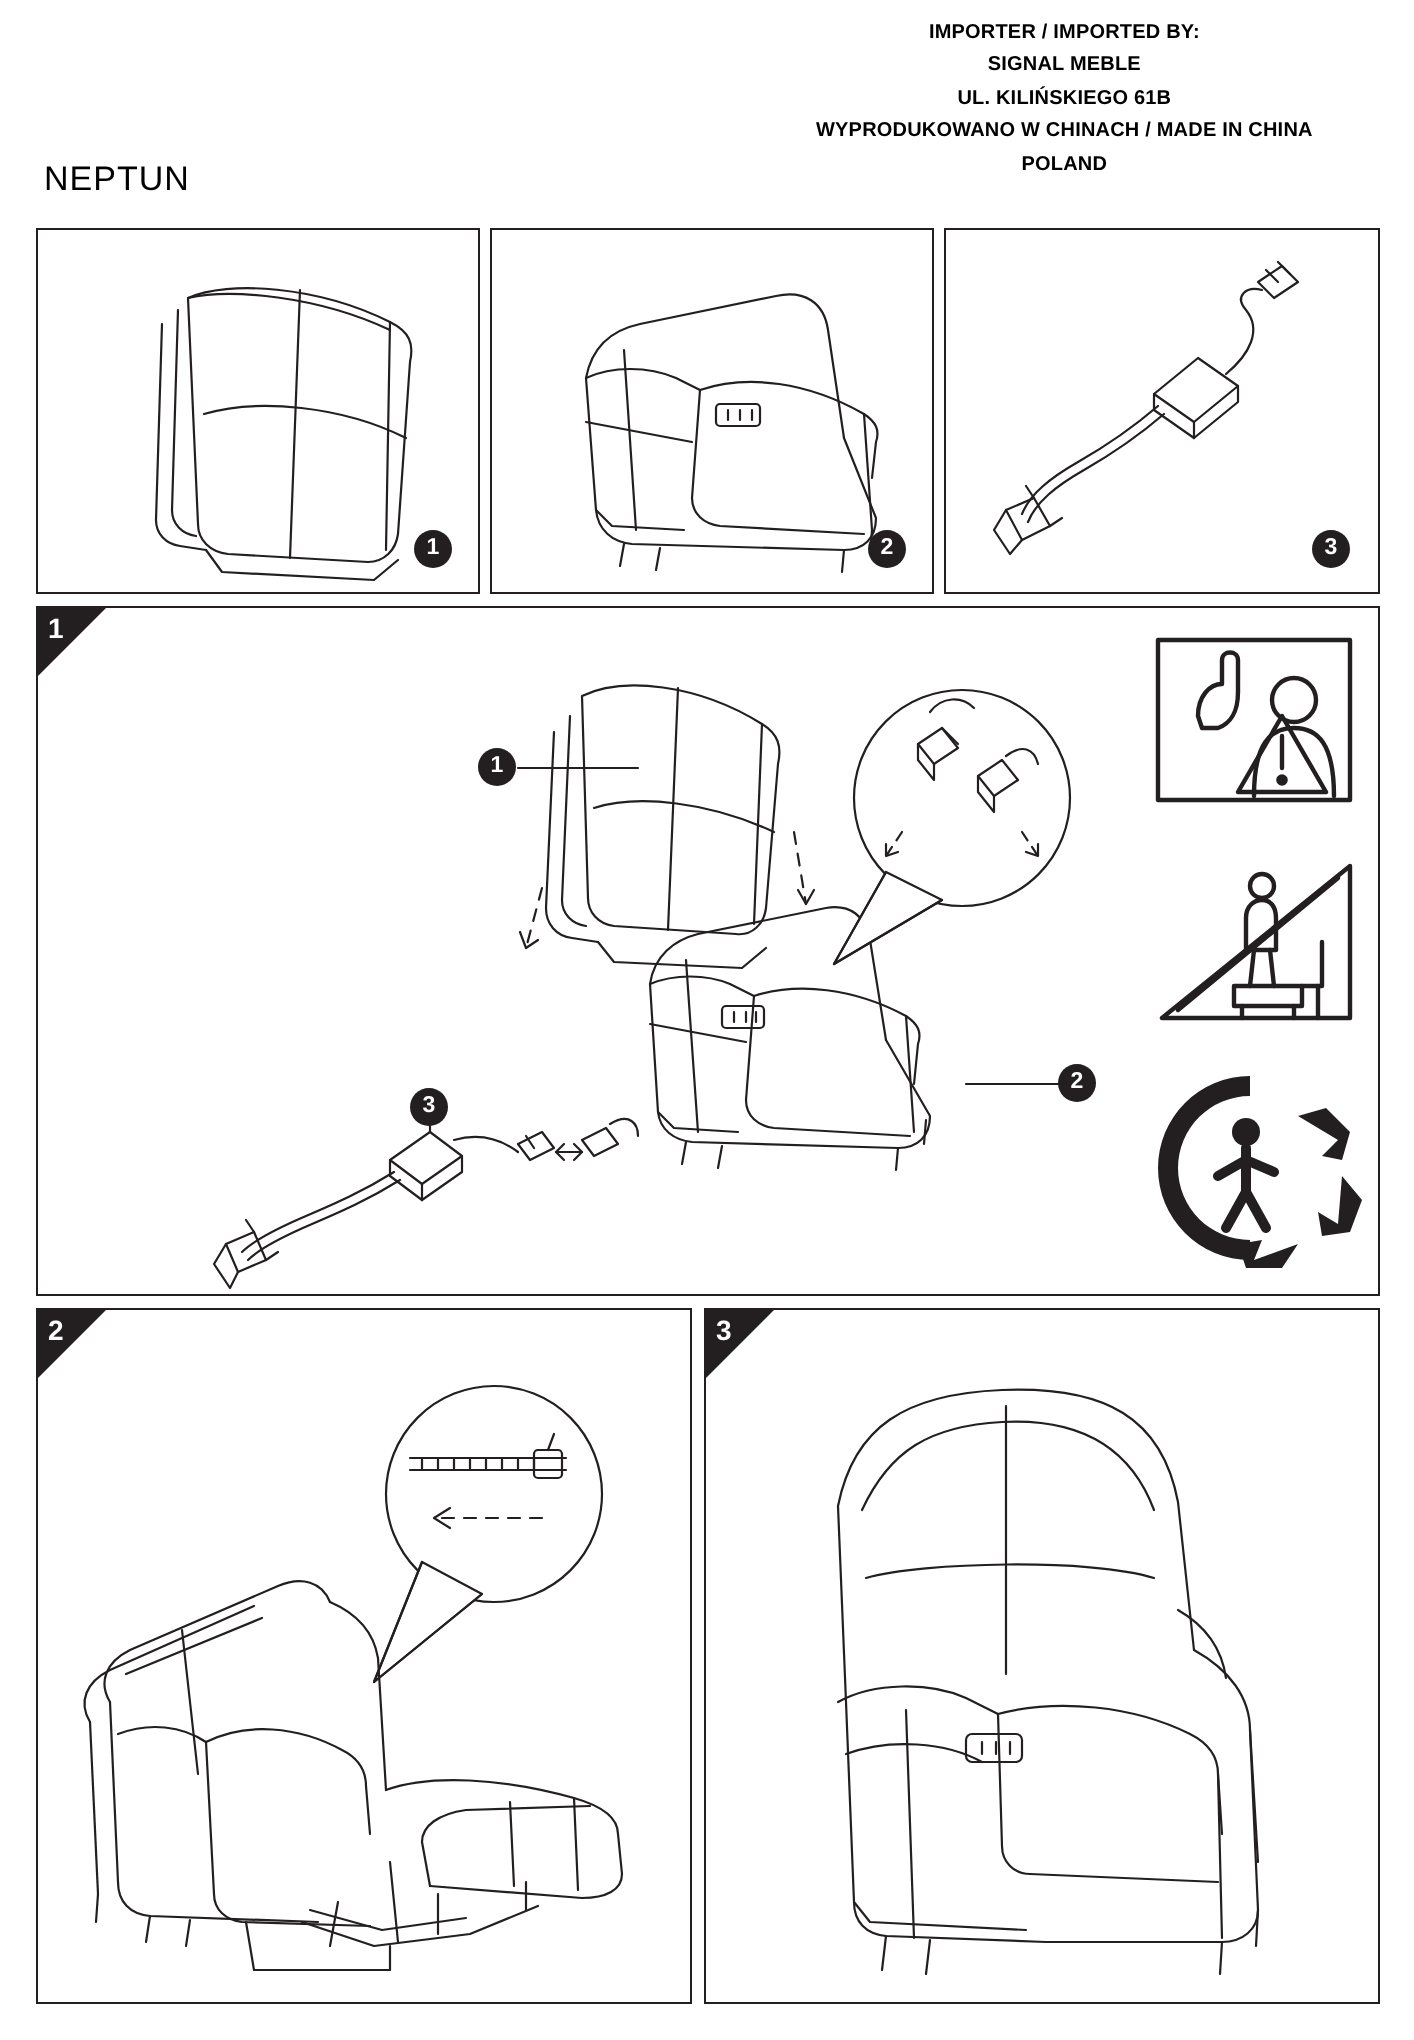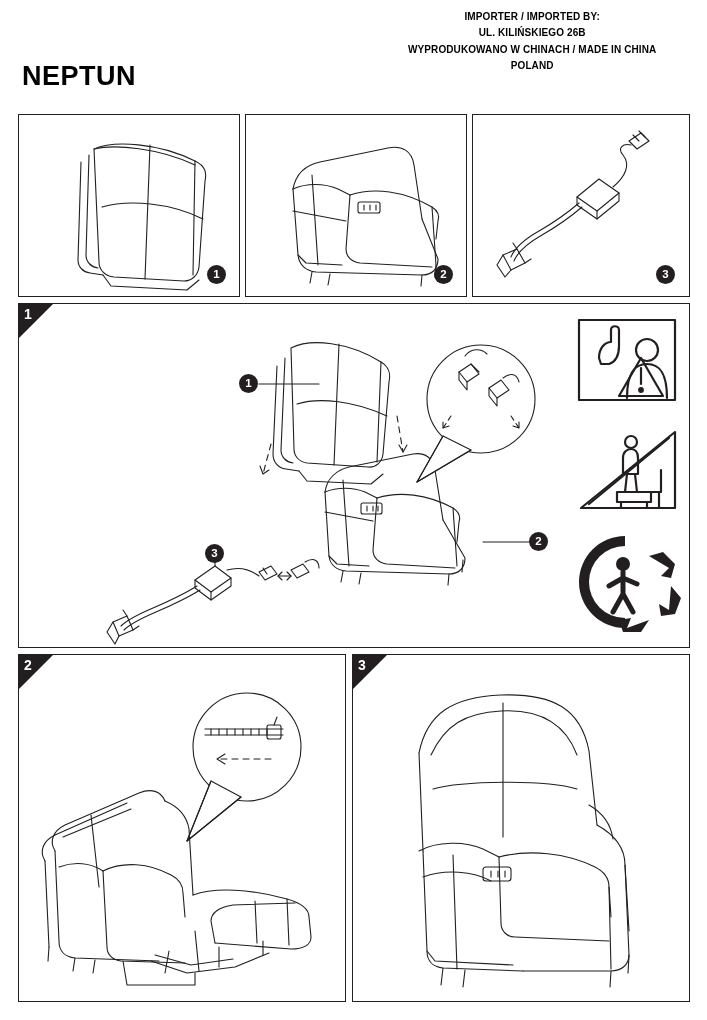--- a/index.html
+++ b/index.html
@@ -11,23 +11,23 @@
     font-family: "Liberation Sans", sans-serif;
     color: #000;
     position: relative;
     overflow: hidden;
   }
   .sheet { position: absolute; left: 0; top: 0; width: 707px; height: 1020px; }
 
   
   .brand {
     position: absolute;
-    left: 22px; top: 61px;
-    font-size: 27px;
-    font-weight: bold;
+    left: 22px; top: 80px;
+    font-size: 17px;
+    font-weight: normal;
     letter-spacing: 0.5px;
   }
   .importer {
     position: absolute;
     left: 408px; top: 9px;
     font-size: 10px;
     font-weight: bold;
     line-height: 16.4px;
     white-space: nowrap;
     text-align: center;
@@ -86,21 +86,22 @@
 </style>
 </head>
 <body>
 
 <div class="sheet">
 
   <div class="brand">NEPTUN</div>
 
   <div class="importer">
     <div>IMPORTER / IMPORTED BY:</div>
-    <div>UL. KILIŃSKIEGO 26B</div>
+    <div>SIGNAL MEBLE</div>
+    <div>UL. KILIŃSKIEGO 61B</div>
     <div>WYPRODUKOWANO W CHINACH / MADE IN CHINA</div>
     <div>POLAND</div>
   </div>
 
   <div class="panel" id="panel-a">
     <svg class="art" width="222" height="183" viewBox="0 0 222 183">
       <g fill="none" stroke="#231f20" stroke-width="1.1" stroke-linejoin="round" stroke-linecap="round">
 
         <path d="M62 47 L59 145 C59 152 64 157 71 158 L84 160"></path>
         <path d="M70 40 L67 140 C67 147 72 152 79 153"></path>

